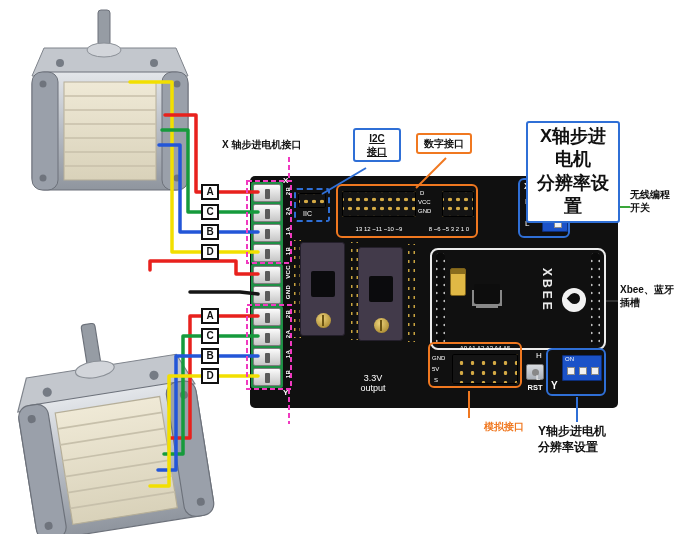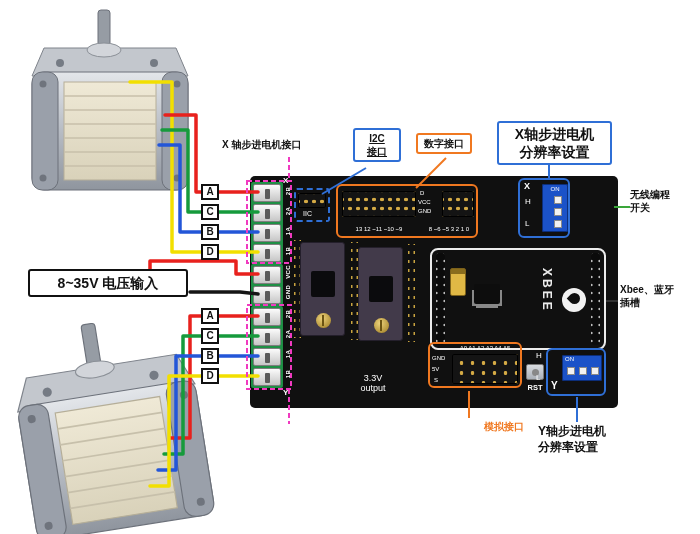--- a/index.html
+++ b/index.html
@@ -253,24 +253,23 @@
   <div class="wtag" style="left:201px;top:244px;">D</div>
   <div class="wtag" style="left:201px;top:308px;">A</div>
   <div class="wtag" style="left:201px;top:328px;">C</div>
   <div class="wtag" style="left:201px;top:348px;">B</div>
   <div class="wtag" style="left:201px;top:368px;">D</div>
 
   <div class="lbl" style="left:222px;top:138px;">X 轴步进电机接口</div>
   <div class="lbl boxed b-blue" style="left:353px;top:128px;width:48px;text-decoration:underline;">I2C
 接口</div>
   <div class="lbl boxed b-orange" style="left:416px;top:133px;">数字接口</div>
-  <div class="lbl boxed b-blue" style="left:497px;top:121px;width:115px;font-size:14px;">X轴步进电机
+  <div class="lbl boxed b-blue" style="left:526px;top:121px;width:94px;font-size:18px;">X轴步进电机
 分辨率设置</div>
   <div class="lbl" style="left:630px;top:188px;">无线编程
 开关</div>
   <div class="lbl" style="left:620px;top:283px;">Xbee、蓝牙
 插槽</div>
-  <div class="lbl boxed" style="left:28px;top:269px;width:160px;font-size:14px;padding:3px 0;">8~35V 电压输入</div>
   <div class="lbl" style="left:442px;top:420px;color:#f07820;margin-left:42px;">模拟接口</div>
   <div class="lbl" style="left:538px;top:424px;font-size:12px;">Y轴步进电机
 分辨率设置</div>
 
 </div>
 
 </body></html>

